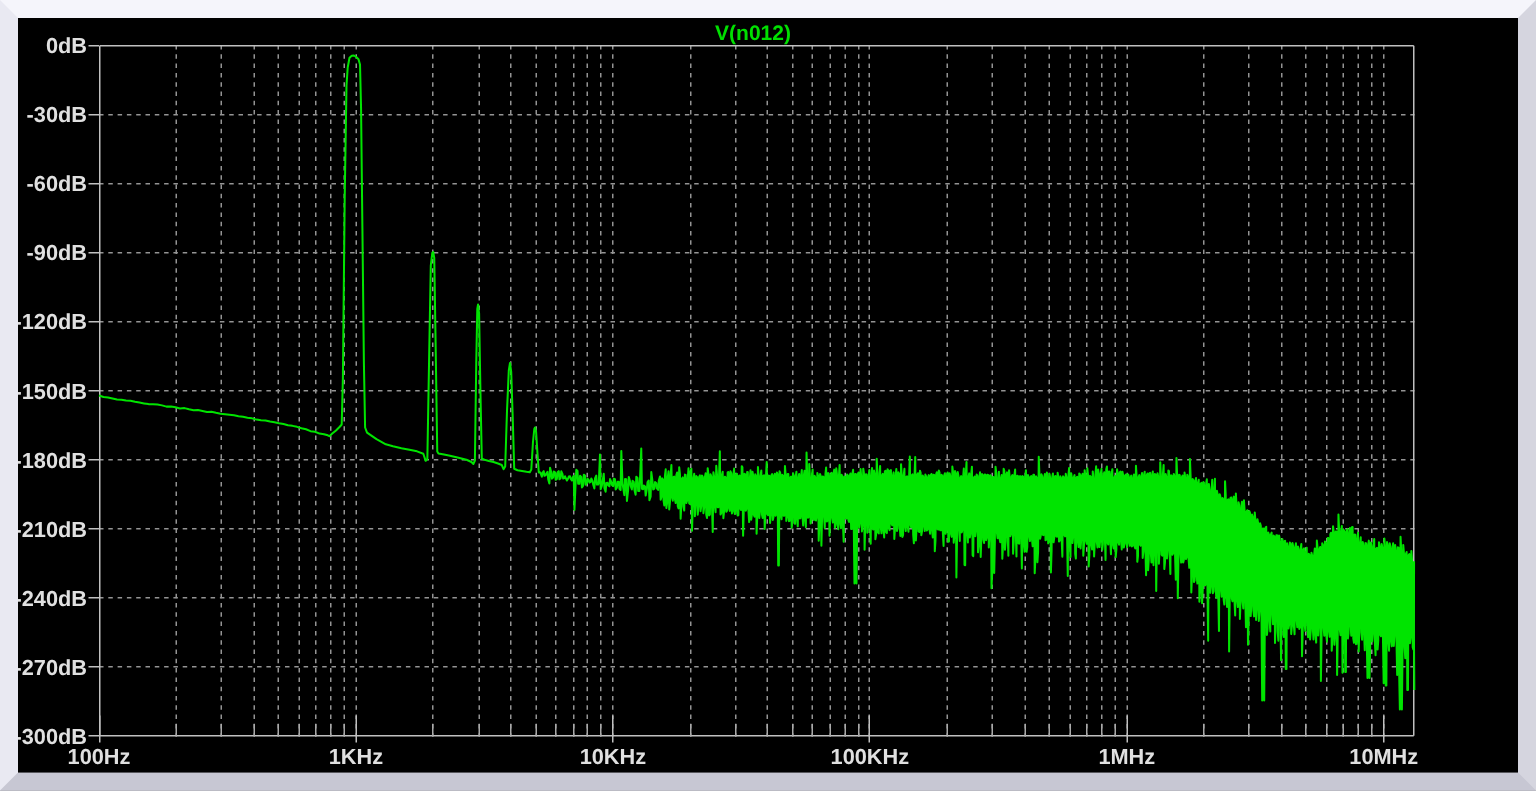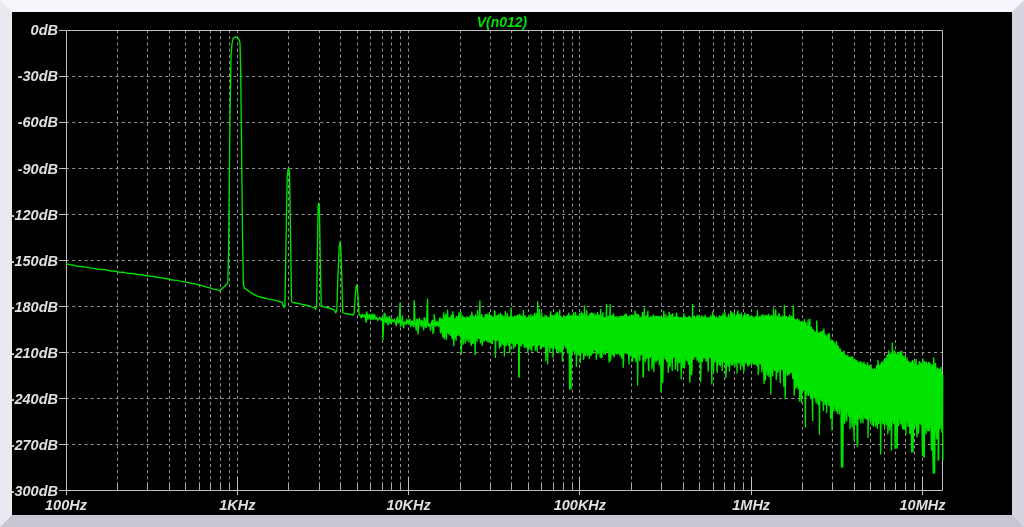--- a/index.html
+++ b/index.html
@@ -1,16 +1,16 @@
 <!DOCTYPE html>
 <html><head><meta charset="utf-8"><style>
 html,body{margin:0;padding:0;background:#ddddE6;}
 #frame{width:1000px;height:503px;
 filter:blur(0.4px);border-style:solid;border-width:12px;
-border-color:#f5f5fb #d5d5df #c7c7d3 #e9e9f2;background:#000;position:relative;overflow:hidden;font-style:italic;}
+border-color:#f5f5fb #d5d5df #c7c7d3 #e9e9f2;background:#000;position:relative;overflow:hidden;}
 </style></head>
 <body>
 <div id="frame"><svg width="1000" height="503" viewBox="0 0 1000 503">
 <rect width="1000" height="503" fill="#000"></rect>
 <g stroke="#949494" stroke-width="1" stroke-dasharray="3,3.2" fill="none">
 <line x1="105.5" y1="18.0" x2="105.5" y2="479.0"></line>
 <line x1="135.5" y1="18.0" x2="135.5" y2="479.0"></line>
 <line x1="157.5" y1="18.0" x2="157.5" y2="479.0"></line>
 <line x1="173.5" y1="18.0" x2="173.5" y2="479.0"></line>
 <line x1="187.5" y1="18.0" x2="187.5" y2="479.0"></line>

